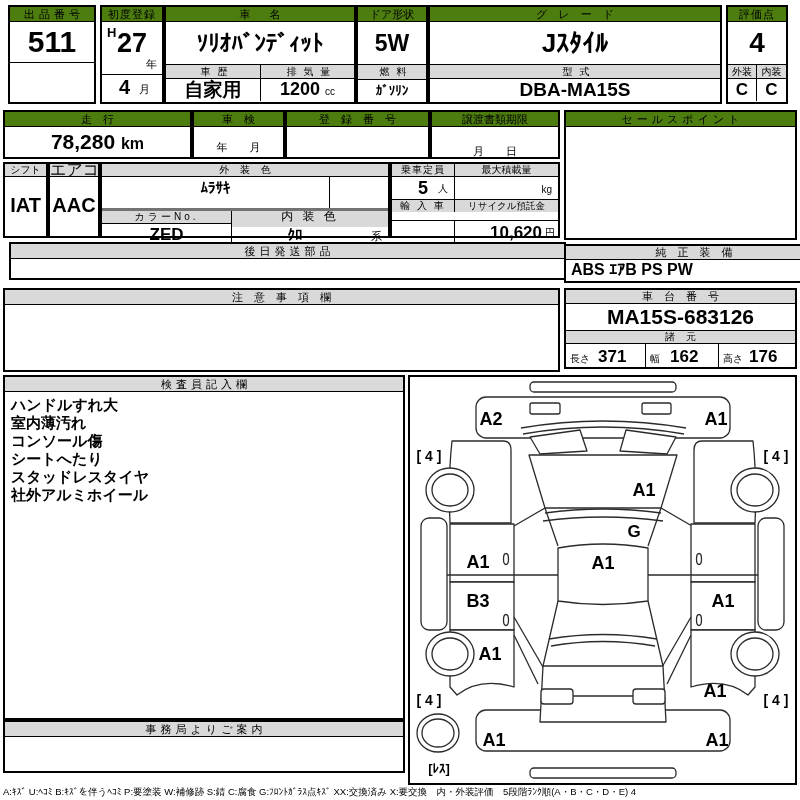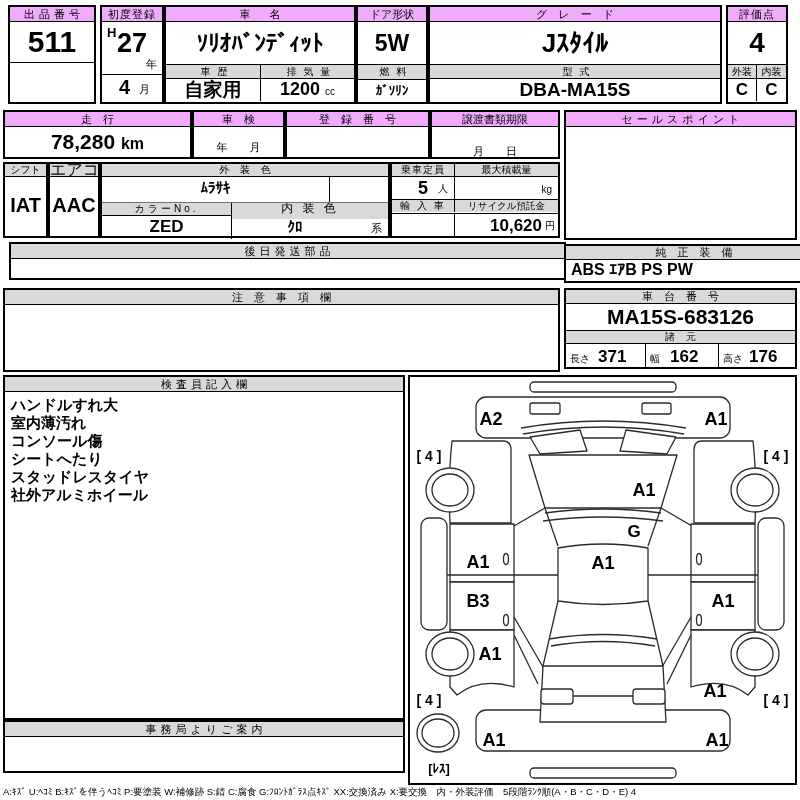--- a/index.html
+++ b/index.html
@@ -2,21 +2,21 @@
 <html><head>
 <meta charset="utf-8">
 <style>
   * { box-sizing: border-box; margin: 0; padding: 0; }
   html,body { width: 800px; height: 800px; background: #fff; color: #000;
     font-family: "Liberation Sans", "DejaVu Sans", sans-serif; }
   .sheet { position: relative; width: 800px; height: 800px; background: #fff; overflow: hidden; }
   .box { position: absolute; border: 2px solid #000; background: #fff; }
   .hdr { background: #d9d9d9; border-bottom: 1px solid #000; height: 15px; line-height: 14px;
          font-size: 11px; text-align: center; letter-spacing: 4px; text-indent: 4px; overflow: hidden; white-space: nowrap; }
-  .hdr.w { background: #f0abfc; }
+  .hdr.w { background: #4d7c0f; }
   .hdr.t { letter-spacing: 0; text-indent: 0; }
   .v { font-weight: bold; text-align: center; white-space: nowrap; }
   .row { display: flex; }
   .cr { border-right: 1px solid #000; }
   .rel { position: relative; }
   .legend { position: absolute; left: 3px; top: 786px; width: 796px; font-size: 9.5px;
             white-space: nowrap; letter-spacing: 0; }
   svg text { font-family: "Liberation Sans", "DejaVu Sans", sans-serif; font-weight: bold; }
 </style>
 </head>
@@ -127,21 +127,21 @@
     <div class="v" style="font-size:20px;line-height:56px">IAT</div>
   </div>
 
   <div class="box" style="left:48px;top:162px;width:52px;height:76px">
     <div class="hdr t" style="height:13px;font-size:16px;line-height:12px">エアコン</div>
     <div class="v" style="font-size:20px;line-height:56px">AAC</div>
   </div>
 
   <div class="box" style="left:100px;top:162px;width:290px;height:76px">
     <div class="hdr" style="height:13px;font-size:10px;line-height:12px">外 装 色</div>
-    <div class="row" style="height:26px;border-bottom:1px solid #737373">
+    <div class="row" style="height:34px;border-bottom:3px solid #737373">
       <div class="cr v" style="width:228px;font-size:15px;line-height:22px">ﾑﾗｻｷ</div>
       <div style="flex:1"></div>
     </div>
     <div class="row" style="height:13px;border-bottom:1px solid #000">
       <div class="hdr cr t" style="width:130px;height:12px;font-size:10px;line-height:11px;border-bottom:none;letter-spacing:3px">カラーNo.</div>
       <div class="hdr t" style="flex:1;height:16px;font-size:12px;line-height:11px;border-bottom:none;letter-spacing:3px">内 装 色</div>
     </div>
     <div class="row" style="height:23px">
       <div class="cr v" style="width:130px;font-size:17px;line-height:22px">ZED</div>
       <div class="rel" style="flex:1">
@@ -158,21 +158,21 @@
     </div>
     <div class="row" style="height:23px;border-bottom:1px solid #000">
       <div class="cr rel" style="width:63px">
         <span style="position:absolute;left:26px;top:1px;font-size:18px;font-weight:bold">5</span>
         <span style="position:absolute;right:6px;bottom:3px;font-size:10px">人</span>
       </div>
       <div class="rel" style="flex:1">
         <span style="position:absolute;right:6px;bottom:4px;font-size:10px">kg</span>
       </div>
     </div>
-    <div class="row" style="height:14px;border-bottom:1px solid #000">
+    <div class="row" style="height:21px;border-bottom:1px solid #000">
       <div class="hdr cr t" style="width:63px;height:12px;font-size:10px;line-height:11px;border-bottom:none;letter-spacing:2px">輸 入 車</div>
       <div class="hdr t" style="flex:1;height:12px;font-size:9.5px;line-height:11px;border-bottom:none">リサイクル預託金</div>
     </div>
     <div class="row" style="height:23px">
       <div class="cr" style="width:63px"></div>
       <div class="rel" style="flex:1">
         <span style="position:absolute;right:16px;top:2px;font-size:17px;font-weight:bold">10,620</span>
         <span style="position:absolute;right:3px;bottom:4px;font-size:10px">円</span>
       </div>
     </div>

